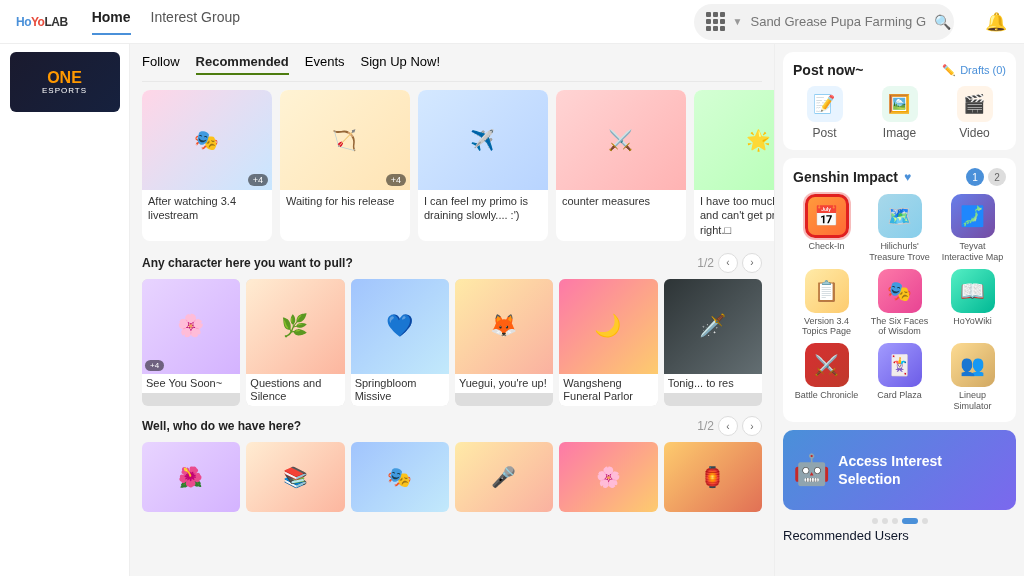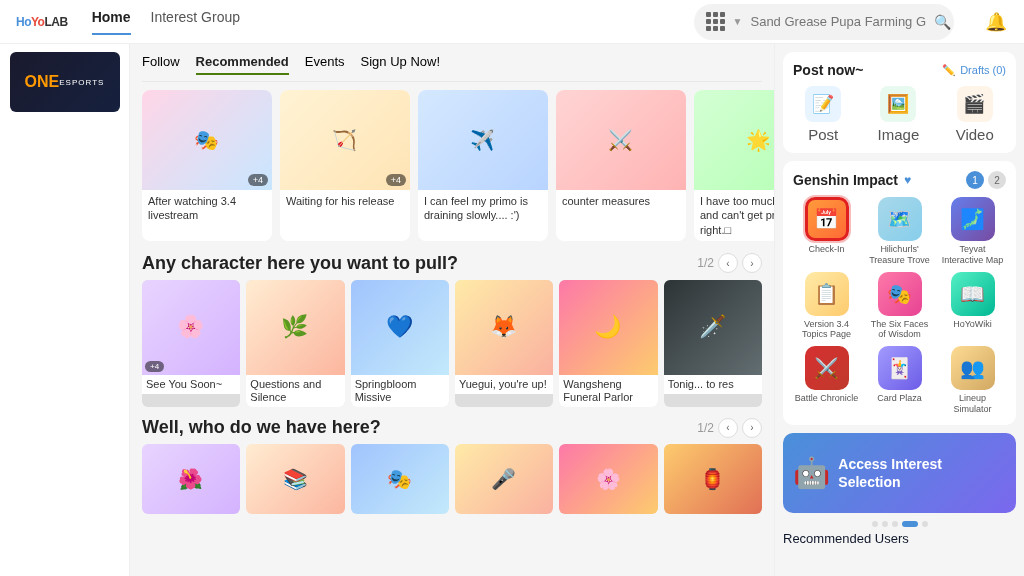--- a/index.html
+++ b/index.html
@@ -20,21 +20,21 @@
     .grid-icon { width: 28px; height: 28px; display: flex; align-items: center; justify-content: center; cursor: pointer; }
     .grid-dots { display: grid; grid-template-columns: repeat(3,5px); gap: 2px; }
     .grid-dot { width: 5px; height: 5px; background: #666; border-radius: 1px; }
     .notif-icon { margin-left: 8px; font-size: 18px; color: #999; cursor: pointer; }
 
     
     .main-layout { display: flex; height: calc(576px - 44px); }
 
     
     .left-sidebar { width: 130px; background: #fff; border-right: 1px solid #eee; display: flex; flex-direction: column; align-items: center; padding-top: 8px; }
-    .ad-banner { width: 110px; height: 60px; background: linear-gradient(135deg, #1a1a2e, #16213e); border-radius: 6px; display: flex; flex-direction: row; align-items: center; justify-content: center; padding: 4px; }
+    .ad-banner { width: 110px; height: 60px; background: linear-gradient(135deg, #1a1a2e, #16213e); border-radius: 6px; display: flex; flex-direction: column; align-items: center; justify-content: center; padding: 4px; }
     .ad-one { font-size: 16px; font-weight: 900; color: #f90; line-height: 1; }
     .ad-esports { font-size: 8px; color: #fff; letter-spacing: 1px; }
 
     
     .main-content { flex: 1; overflow-y: auto; padding: 0 12px; background: #f5f5f5; }
 
     
     .tabs { display: flex; gap: 16px; padding: 10px 0 6px; background: #f5f5f5; border-bottom: 1px solid #e8e8e8; margin-bottom: 8px; }
     .tab { font-size: 13px; color: #000000; cursor: pointer; padding-bottom: 4px; }
     .tab.active { font-weight: 700; color: #222; border-bottom: 2px solid #4d7c0f; }
@@ -42,21 +42,21 @@
     
     .posts-grid { display: flex; gap: 8px; margin-bottom: 12px; }
     .post-card { background: #fff; border-radius: 8px; overflow: hidden; width: 130px; flex-shrink: 0; cursor: pointer; }
     .post-img { width: 130px; height: 100px; object-fit: cover; position: relative; background: #ddd; display: flex; align-items: center; justify-content: center; overflow: hidden; }
     .post-img-bg { width: 100%; height: 100%; display: flex; align-items: center; justify-content: center; font-size: 20px; }
     .post-badge { position: absolute; bottom: 4px; right: 4px; background: rgba(0,0,0,0.5); color: #fff; font-size: 9px; border-radius: 8px; padding: 1px 5px; }
     .post-title { font-size: 11px; color: #333; padding: 4px 6px; line-height: 1.3; }
 
     
     .section-header { display: flex; justify-content: space-between; align-items: center; margin: 8px 0 6px; }
-    .section-title { font-size: 18px; font-weight: 600; color: #222; }
+    .section-title { font-size: 12px; font-weight: 600; color: #222; }
     .section-nav { display: flex; align-items: center; gap: 4px; font-size: 12px; color: #999; }
     .nav-btn { width: 20px; height: 20px; border-radius: 50%; border: 1px solid #ddd; background: #fff; cursor: pointer; display: flex; align-items: center; justify-content: center; font-size: 10px; color: #666; }
 
     
     .gallery-grid { display: flex; gap: 6px; margin-bottom: 10px; }
     .gallery-item { background: #ddd; border-radius: 6px; overflow: hidden; cursor: pointer; flex: 1; }
     .gallery-img { width: 100%; height: 95px; display: flex; align-items: center; justify-content: center; font-size: 22px; position: relative; }
     .gallery-badge { position: absolute; bottom: 3px; left: 3px; background: rgba(0,0,0,0.5); color: #fff; font-size: 8px; border-radius: 8px; padding: 1px 5px; }
     .gallery-title { font-size: 11px; color: #333; padding: 3px 4px; background: #fff; line-height: 1.2; }
 
@@ -73,21 +73,21 @@
     .post-now-card { background: #fff; border-radius: 10px; padding: 10px; margin-bottom: 8px; }
     .post-now-header { display: flex; justify-content: space-between; align-items: center; margin-bottom: 8px; }
     .post-now-title { font-size: 14px; font-weight: 600; color: #222; }
     .drafts-btn { display: flex; align-items: center; gap: 4px; font-size: 11px; color: #4a90d9; cursor: pointer; }
     .post-actions { display: flex; gap: 12px; justify-content: space-around; }
     .post-action { display: flex; flex-direction: column; align-items: center; gap: 4px; cursor: pointer; }
     .post-action-icon { width: 36px; height: 36px; border-radius: 8px; display: flex; align-items: center; justify-content: center; font-size: 18px; }
     .icon-post { background: #e8f4ff; }
     .icon-image { background: #e8f9f0; }
     .icon-video { background: #fff4e8; }
-    .post-action-label { font-size: 15px; color: #555; }
+    .post-action-label { font-size: 12px; color: #555; }
 
     
     .genshin-card { background: #fff; border-radius: 10px; padding: 10px; margin-bottom: 8px; }
     .genshin-header { display: flex; align-items: center; justify-content: space-between; margin-bottom: 8px; }
     .genshin-title { display: flex; align-items: center; gap: 6px; font-size: 14px; font-weight: 600; color: #222; }
     .heart-icon { color: #4a90d9; font-size: 12px; }
     .genshin-pages { display: flex; gap: 4px; align-items: center; }
     .page-dot { width: 18px; height: 18px; border-radius: 50%; background: #4a90d9; color: #fff; font-size: 10px; display: flex; align-items: center; justify-content: center; cursor: pointer; }
     .page-dot.inactive { background: #ddd; color: #666; }
 

